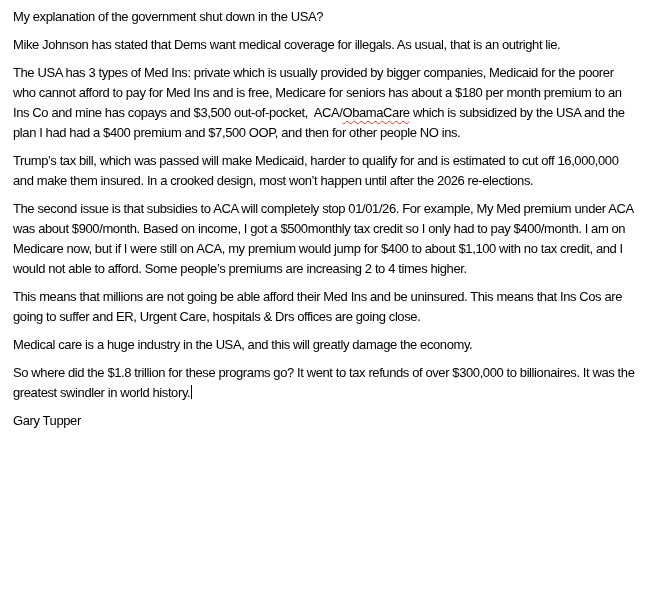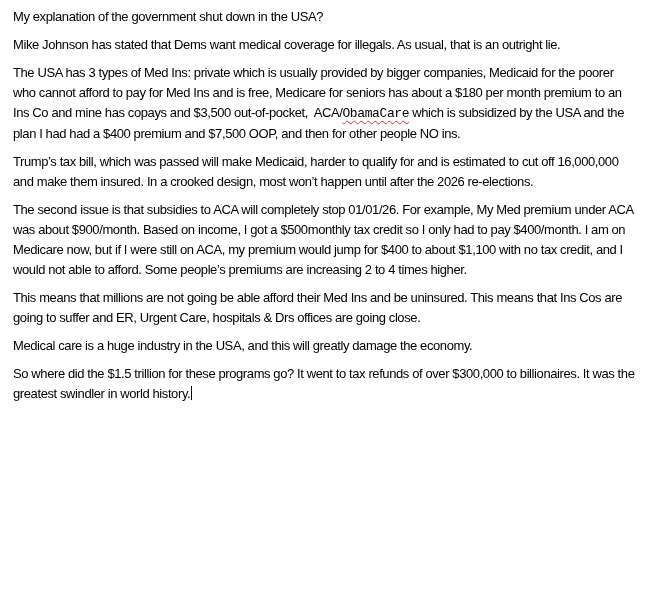--- a/index.html
+++ b/index.html
@@ -25,21 +25,20 @@
   .doc-paragraph {
     margin: 0 0 8px 0;
     white-space: pre-wrap;
   }
   .spellcheck {
     text-decoration-line: underline;
     text-decoration-style: wavy;
     text-decoration-color: #d93a32;
     text-decoration-thickness: 1px;
     text-underline-offset: 3px;
-    font-family: Liberation Mono, monospace;
   }
   .text-cursor {
     display: inline-block;
     width: 1px;
     height: 14px;
     background: #000000;
     vertical-align: -2px;
     margin-left: 1px;
   }
 </style>
@@ -55,18 +54,19 @@
   <p class="doc-paragraph"><span>The USA has 3 types of Med Ins: private which is usually provided by bigger companies, Medicaid for the poorer who cannot afford to pay for Med Ins and is free, Medicare for seniors has about a $180 per month premium to an Ins Co and mine has copays and $3,500 out-of-pocket,  ACA/</span><span class="spellcheck">ObamaCare</span><span> which is subsidized by the USA and the plan I had had a $400 premium and $7,500 OOP, and then for other people NO ins.</span></p>
 
   <p class="doc-paragraph">Trump’s tax bill, which was passed will make Medicaid, harder to qualify for and is estimated to cut off 16,000,000 and make them insured. In a crooked design, most won’t happen until after the 2026 re-elections.</p>
 
   <p class="doc-paragraph">The second issue is that subsidies to ACA will completely stop 01/01/26. For example, My Med premium under ACA was about $900/month. Based on income, I got a $500monthly tax credit so I only had to pay $400/month. I am on Medicare now, but if I were still on ACA, my premium would jump for $400 to about $1,100 with no tax credit, and I would not able to afford. Some people’s premiums are increasing 2 to 4 times higher.</p>
 
   <p class="doc-paragraph">This means that millions are not going be able afford their Med Ins and be uninsured. This means that Ins Cos are going to suffer and ER, Urgent Care, hospitals &amp; Drs offices are going close.</p>
 
   <p class="doc-paragraph">Medical care is a huge industry in the USA, and this will greatly damage the economy.</p>
 
-  <p class="doc-paragraph"><span>So where did the $1.5 trillion for these programs go? It went to tax refunds of over $300,000 to billionaires. It was the greatest swindler in world history.</span><span class="text-cursor"></span></p>
+  <p class="doc-paragraph"><span>So where did the $1.8 trillion for these programs go? It went to tax refunds of over $300,000 to billionaires. It was the greatest swindler in world history.</span><span class="text-cursor"></span></p>
 
 
 
+  <p class="doc-paragraph">Gary Tupper</p>
 
 </div>
 
 </body></html>

